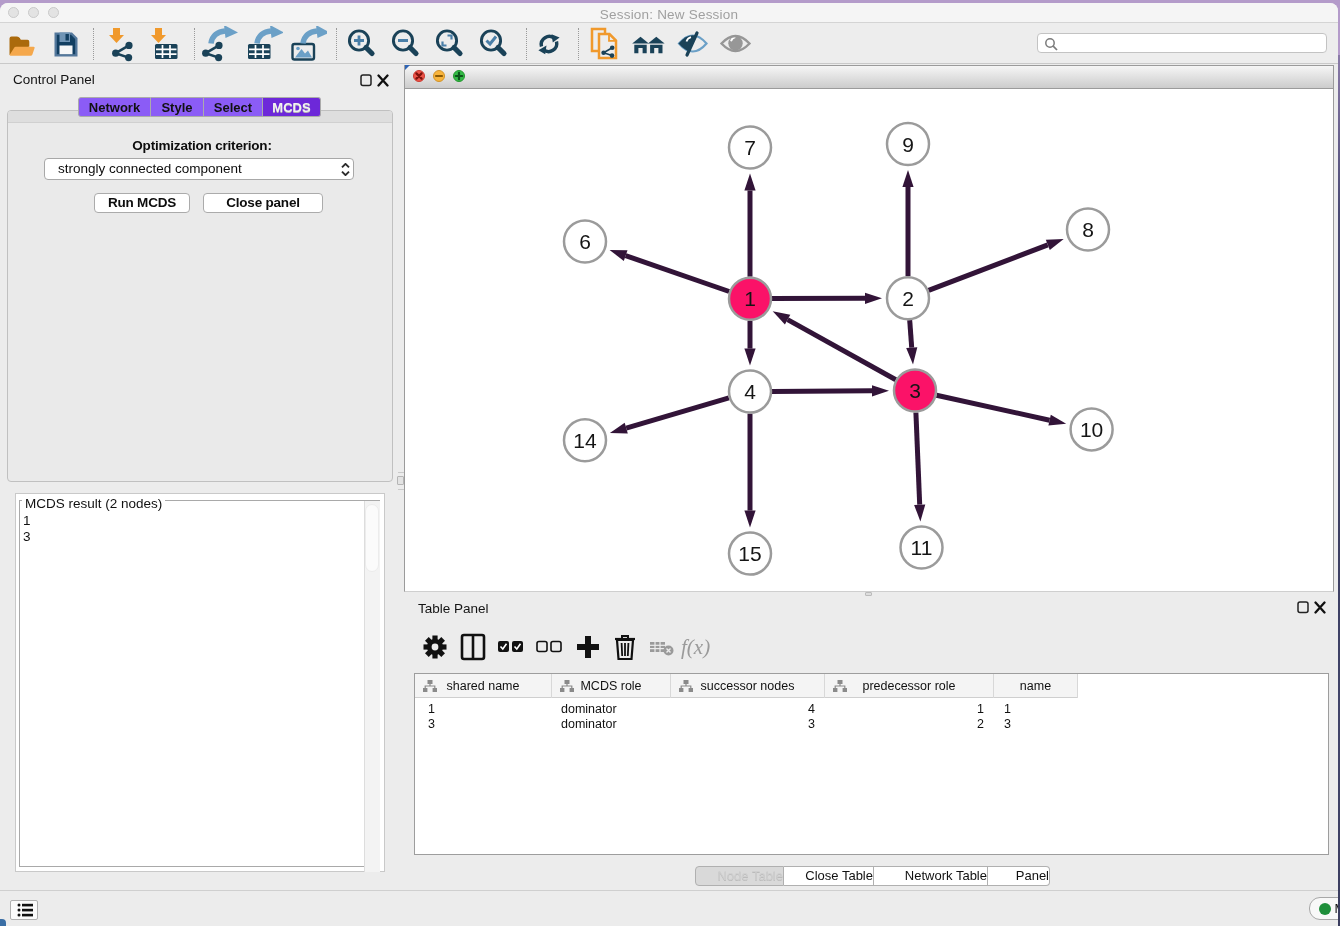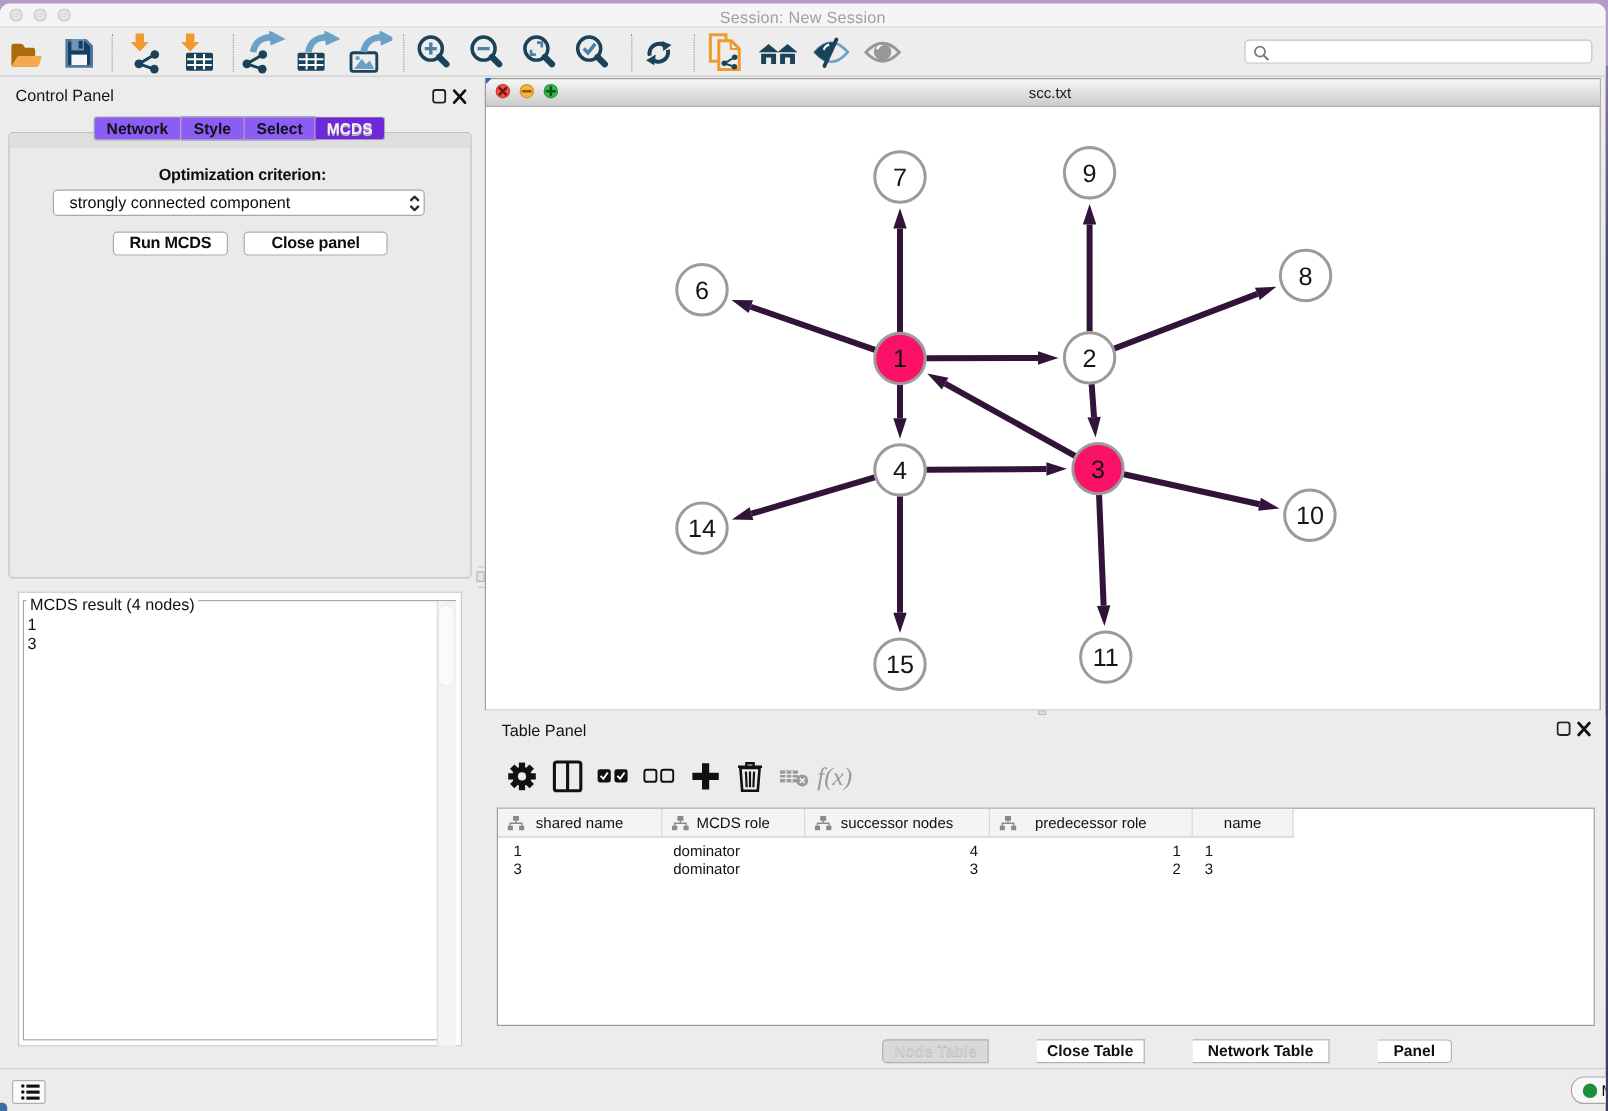--- a/index.html
+++ b/index.html
@@ -37,21 +37,21 @@
 .light { position:absolute; top:3.5px; width:12px; height:12px; border-radius:50%; }
 
 .tablepanel { position:absolute; left:405px; top:593px; width:933px; height:293px; background:#ececec; }
 .tp-head { position:absolute; left:13px; top:5px; font-size:13.5px; color:#141414; }
 .tp-toolbar { position:absolute; left:0; top:22px; width:100%; height:42px; }
 .tbl { position:absolute; left:9px; top:77px; width:915px; height:182px; background:#fff; border:1px solid #9d9d9d; }
 .tbl-header { position:absolute; left:0; top:0; height:24px; background:#f4f4f4; border-bottom:1px solid #cfcfcf; font-size:12.5px; color:#111; }
 .th { position:absolute; top:0; height:24px; border-right:1px solid #d8d8d8; text-align:center; line-height:24px; font-size:12.5px; color:#111; }
 .trow { position:absolute; font-size:12.5px; color:#111; }
 .bt-tabs { position:absolute; left:290px; top:270px; height:20px; display:flex; font-size:13px; }
-.bt { border:1px solid #b0b0b0; border-left:none; background:#fff; text-align:center; line-height:18px; color:#111; font-weight:bold;margin-left:40px; }
+.bt { border:1px solid #b0b0b0; border-left:none; background:#fff; text-align:right; line-height:18px; color:#111; font-weight:normal; }
 .bt.first { border-left:1px solid #b0b0b0; border-radius:4px 0 0 4px; background:#d9d9d9; color:#cfcfcf; text-shadow:0 1px 0 #bbb; }
 .bt.last { border-radius:0 4px 4px 0; }
 .membtn { position:absolute; left:1309px; top:894px; width:78px; height:23px; background:#f8f8f8; border:1px solid #a8a8a8; border-radius:11px; font-size:13px; line-height:21px; text-align:center; color:#111; }
 </style>
 </head>
 <body>
 <div style="position:absolute;right:0;top:55px;width:3px;height:871px;background:linear-gradient(#8a7aa8,#4a4a74 18%,#3c3e62 55%,#42456a 80%,#3a3c5e);"></div>
 <div class="win">
 
   <div class="titlebar">
@@ -206,21 +206,21 @@
     <div class="dropdown">strongly connected component
       <svg style="position:absolute;right:3px;top:4px;" width="9" height="13" viewBox="0 0 9 13">
         <path d="M1 4.4 L4.5 0.9 L8 4.4" stroke="#2b2b2b" stroke-width="1.9" fill="none"></path>
         <path d="M1 8.6 L4.5 12.1 L8 8.6" stroke="#2b2b2b" stroke-width="1.9" fill="none"></path>
       </svg>
     </div>
     <div class="btn" style="left:94px; top:129px; width:96px;">Run MCDS</div>
     <div class="btn" style="left:203px; top:129px; width:120px;">Close panel</div>
     <div class="resultbox">
       <div style="position:absolute; left:3px; top:6px; right:4px; bottom:4px; border:1px solid #a9a9a9;"></div>
-      <div style="position:absolute; left:6px; top:2px; font-size:13.5px; color:#111; background:#fff; padding:0 3px;">MCDS result (4 nodes)</div>
+      <div style="position:absolute; left:6px; top:2px; font-size:13.5px; color:#111; background:#fff; padding:0 3px;">MCDS result (2 nodes)</div>
       <div style="position:absolute; right:4px; top:7px; width:16px; height:371px; background:#f3f3f3; border-left:1px solid #ddd;"></div>
       <div style="position:absolute; right:5px; top:10px; width:14px; height:68px; background:#fbfbfb; border:1px solid #ececec; border-radius:7px;"></div>
       <div style="position:absolute; left:7px; top:19px; font-size:13.5px; color:#111; line-height:16px;">1<br>3</div>
     </div>
   </div>
 
   <div style="position:absolute;left:397px;top:473px;width:7px;height:9px;background:#e3e3e3;border:1px solid #b5b5b5;border-radius:1px;"></div>
   <div style="position:absolute;left:398px;top:469px;width:6px;height:1px;background:#c9c9c9;"></div>
   <div style="position:absolute;left:398px;top:486px;width:6px;height:1px;background:#c9c9c9;"></div>
 
@@ -289,21 +289,20 @@
       <div class="light" style="left:28px; background:#f8b43c; border:1px solid #d1932a;">
           <svg width="10" height="10" viewBox="0 0 10 10" style="position:absolute;left:0;top:0;">
             <path d="M2 5 L8 5" stroke="#8a5a06" stroke-width="2.2" stroke-linecap="round"></path>
           </svg>
         </div>
       <div class="light" style="left:48px; background:#33ba46; border:1px solid #23962f;">
           <svg width="10" height="10" viewBox="0 0 10 10" style="position:absolute;left:0;top:0;">
             <path d="M5 1.8 L5 8.2 M1.8 5 L8.2 5" stroke="#0b541a" stroke-width="2.2" stroke-linecap="round"></path>
           </svg>
         </div>
-      <div class="net-title">scc.txt</div>
     </div>
   </div>
 
   <div style="position:absolute;left:865px;top:589px;width:7px;height:4px;background:#ddd;border:1px solid #bbb;border-radius:1px;"></div>
 
   <div class="tablepanel">
     <div class="tp-head">Table Panel</div>
     <svg style="position:absolute;left:892px;top:5px;" width="30" height="13" viewBox="0 0 30 13">
       <rect x="1" y="1" width="10" height="10.5" rx="2" fill="none" stroke="#222" stroke-width="1.5"></rect>
       <path d="M18.5 1.5 L27.5 11.5 M27.5 1.5 L18.5 11.5" stroke="#111" stroke-width="2.3" stroke-linecap="round"></path>

